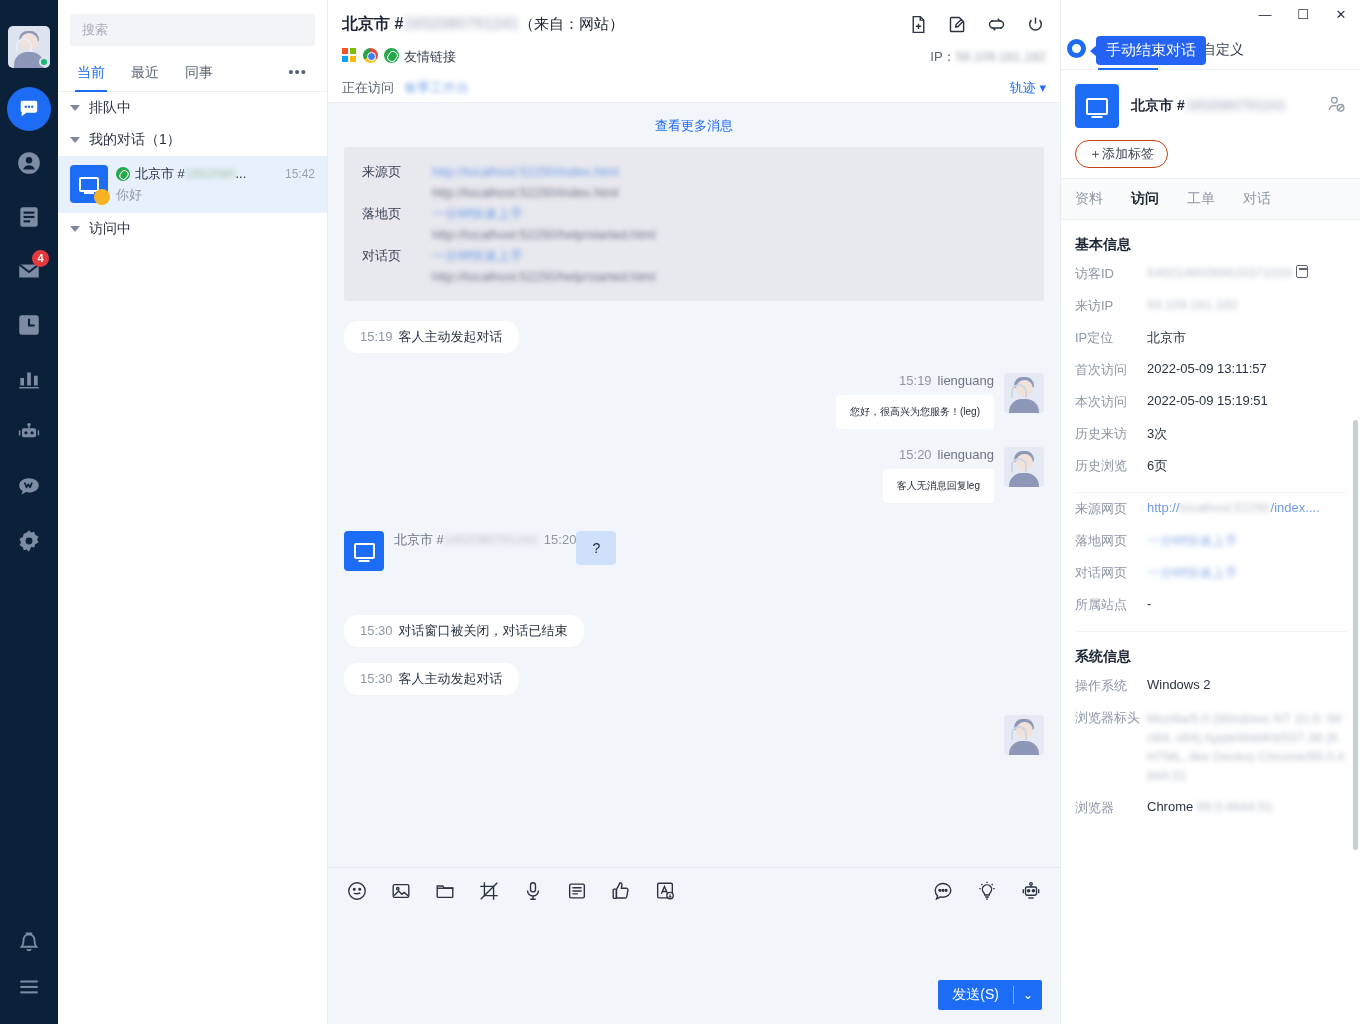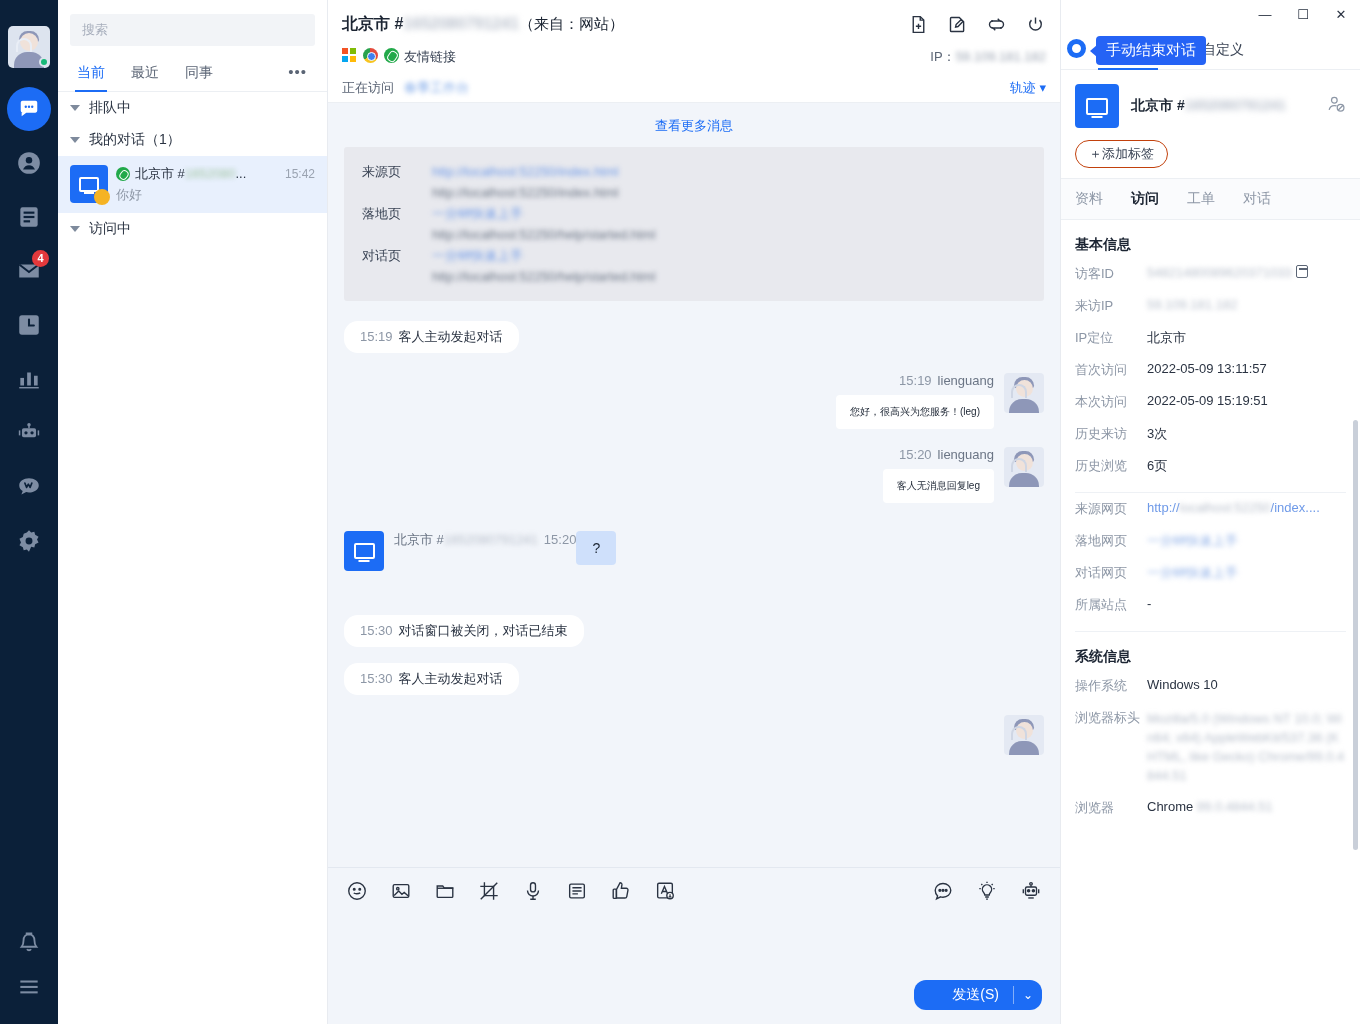--- a/index.html
+++ b/index.html
@@ -215,21 +215,21 @@
 
   
   .composer { background: #f2f5fa; border-top: 1px solid #e3e8f0; }
   .composer-tools { display: flex; align-items: center; height: 46px; padding: 0 18px; gap: 22px; }
   .composer-tools svg { width: 22px; height: 22px; stroke: #2a3342; fill: none; stroke-width: 1.5; cursor: pointer; }
   .tool-right { margin-left: auto; display: flex; gap: 22px; align-items: center; }
   .composer-input { height: 66px; }
   .composer-send { display: flex; justify-content: flex-end; padding: 0 18px 14px; }
   .send-btn {
     display: flex; align-items: center; background: #1c6cf5; color: #fff;
-    border-radius: 12px; height: 30px; cursor: pointer; font-size: 14px; padding-left: 24px;
+    border-radius: 2px; height: 30px; cursor: pointer; font-size: 14px;
   }
   .send-btn .lbl { padding: 0 14px; }
   .send-btn .div { width: 1px; height: 18px; background: rgba(255,255,255,.45); }
   .send-btn .arw { padding: 0 9px; font-size: 12px; }
 
   
   .right-col {
     width: 300px; flex: 0 0 300px; height: 1024px; background: #ffffff;
     border-left: 1px solid #e8ebf0; display: flex; flex-direction: column;
     position: relative;
@@ -738,21 +738,21 @@
         </div>
       <div class="kv">
           <div class="k">所属站点</div>
           <div class="v">-</div>
         </div>
 
       <div class="divider"></div>
       <div class="sec-title">系统信息</div>
       <div class="kv">
           <div class="k">操作系统</div>
-          <div class="v">Windows 10</div>
+          <div class="v">Windows 2</div>
         </div>
       <div class="kv">
           <div class="k">浏览器标头</div>
           <div class="v masked" style="line-height:19px">Mozilla/5.0 (Windows NT 10.0; Win64; x64) AppleWebKit/537.36 (KHTML, like Gecko) Chrome/99.0.4844.51</div>
         </div>
       <div class="kv">
           <div class="k">浏览器</div>
           <div class="v"><span>Chrome </span><span class="mask-inline">99.0.4844.51</span></div>
         </div>
       <div class="scrollbar"></div>

